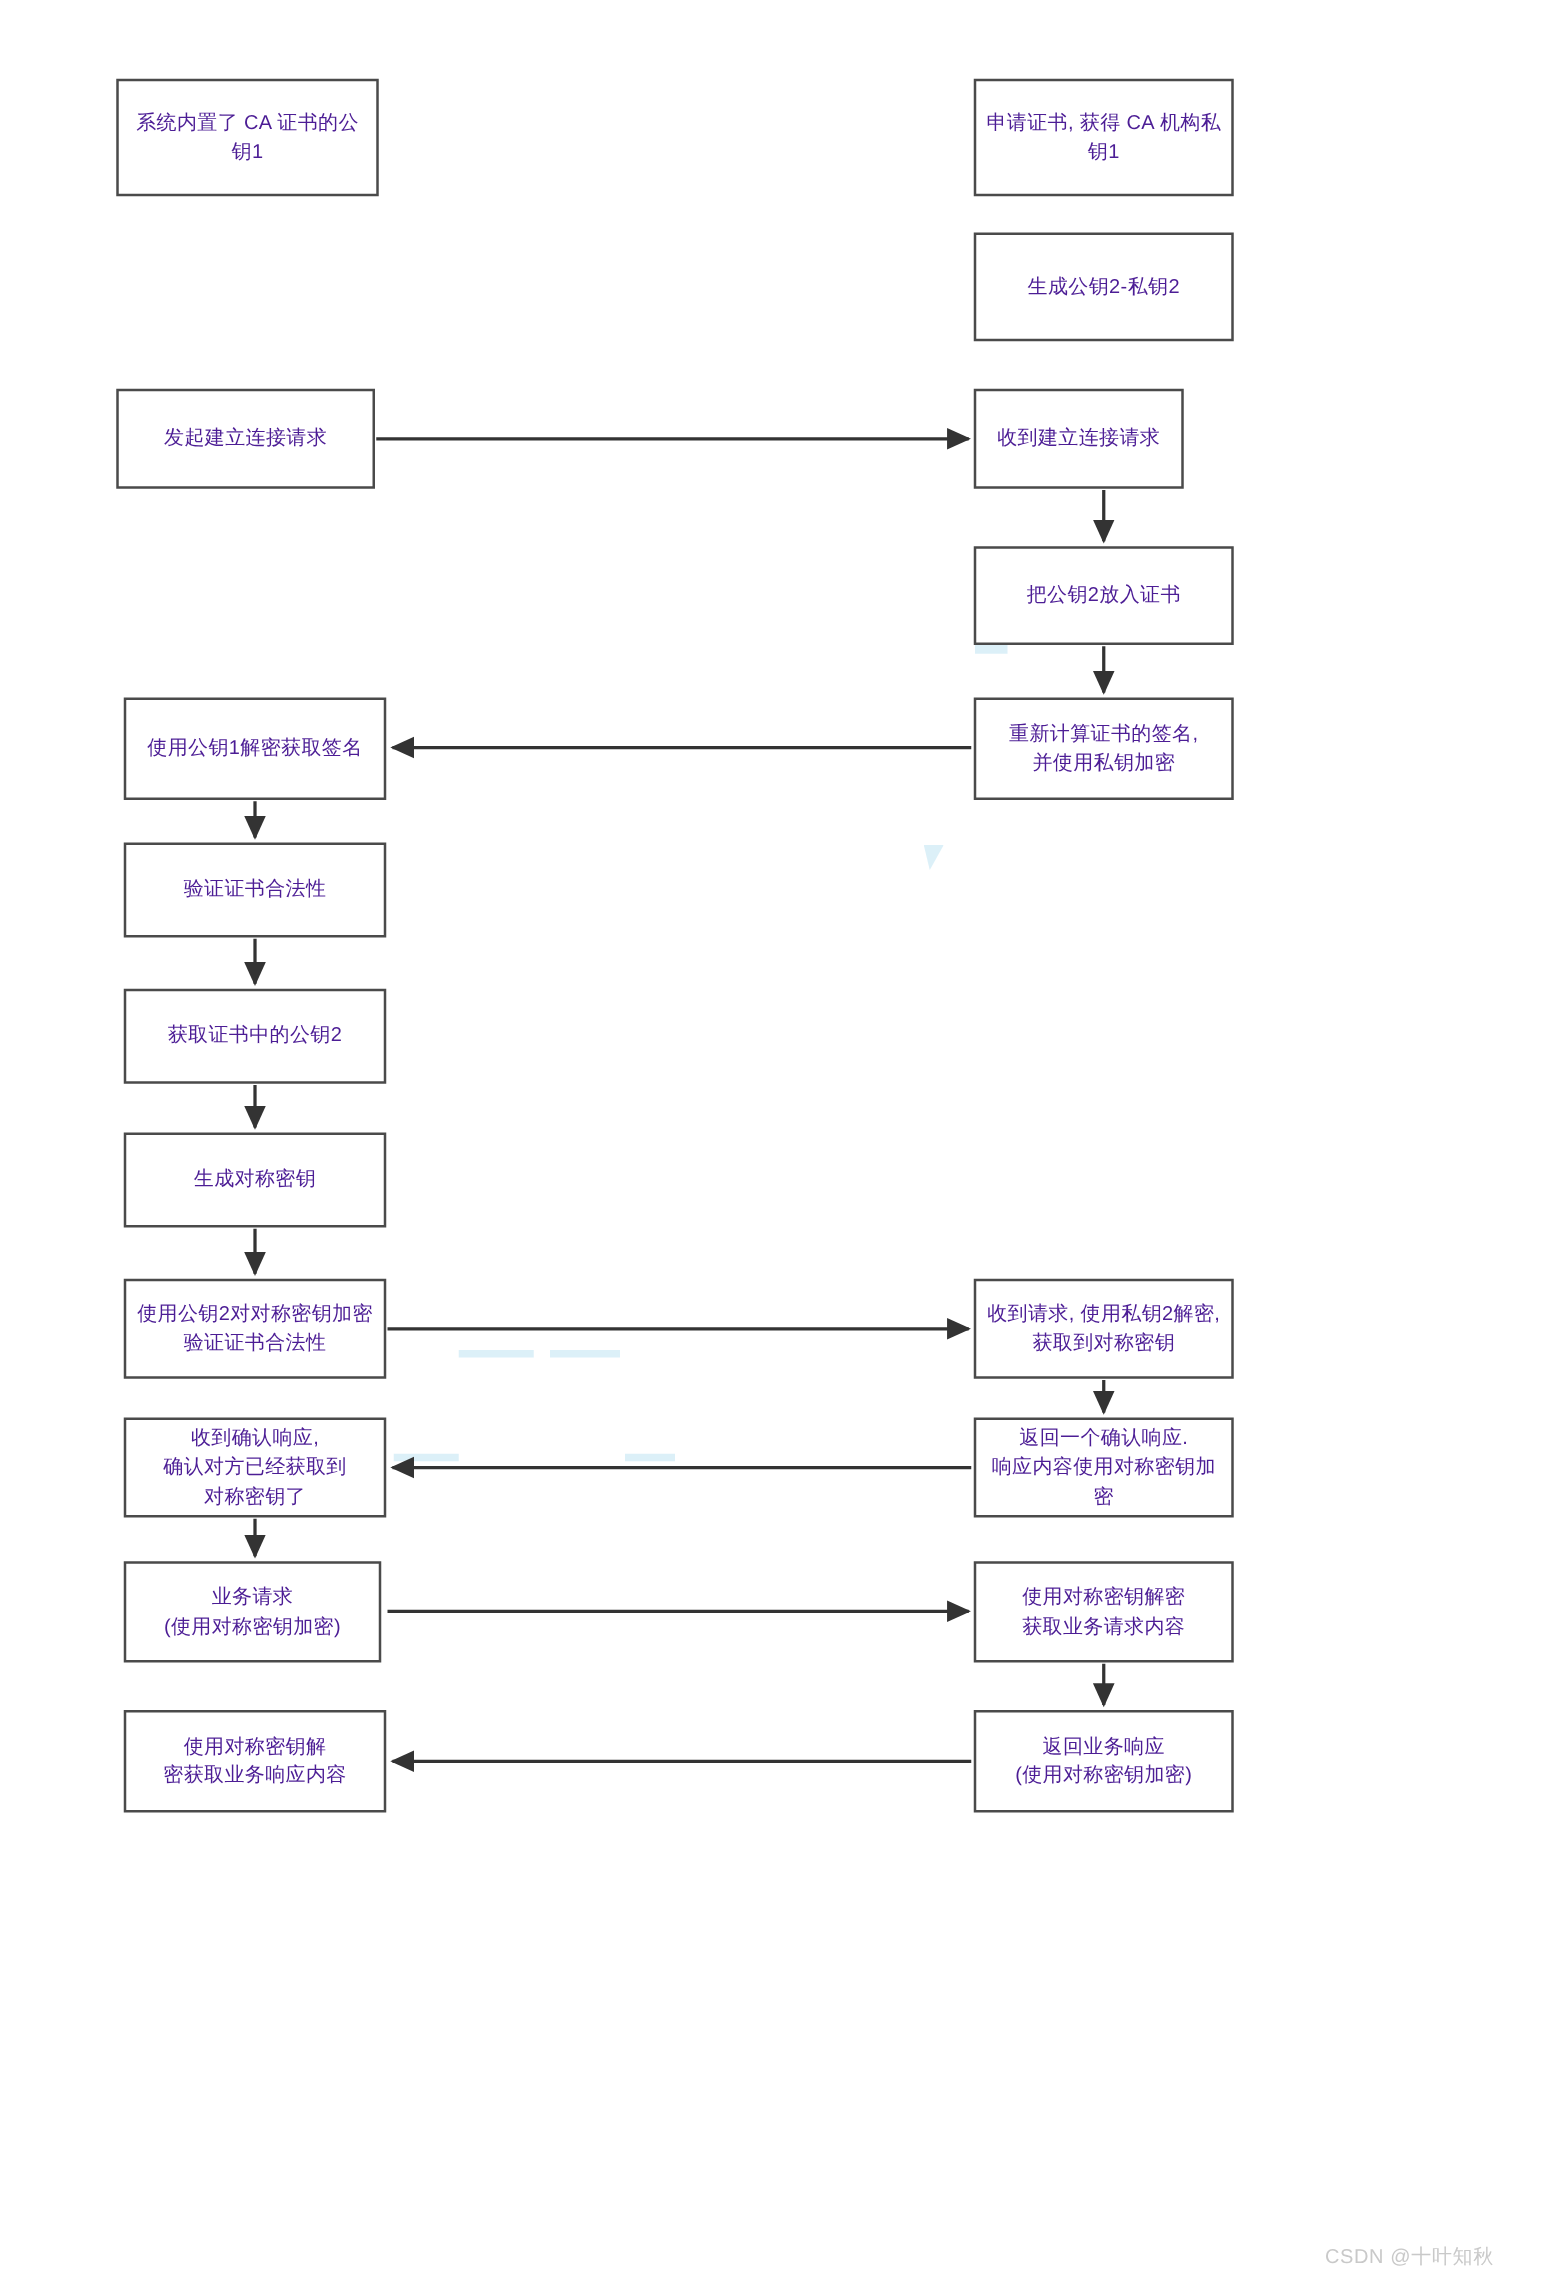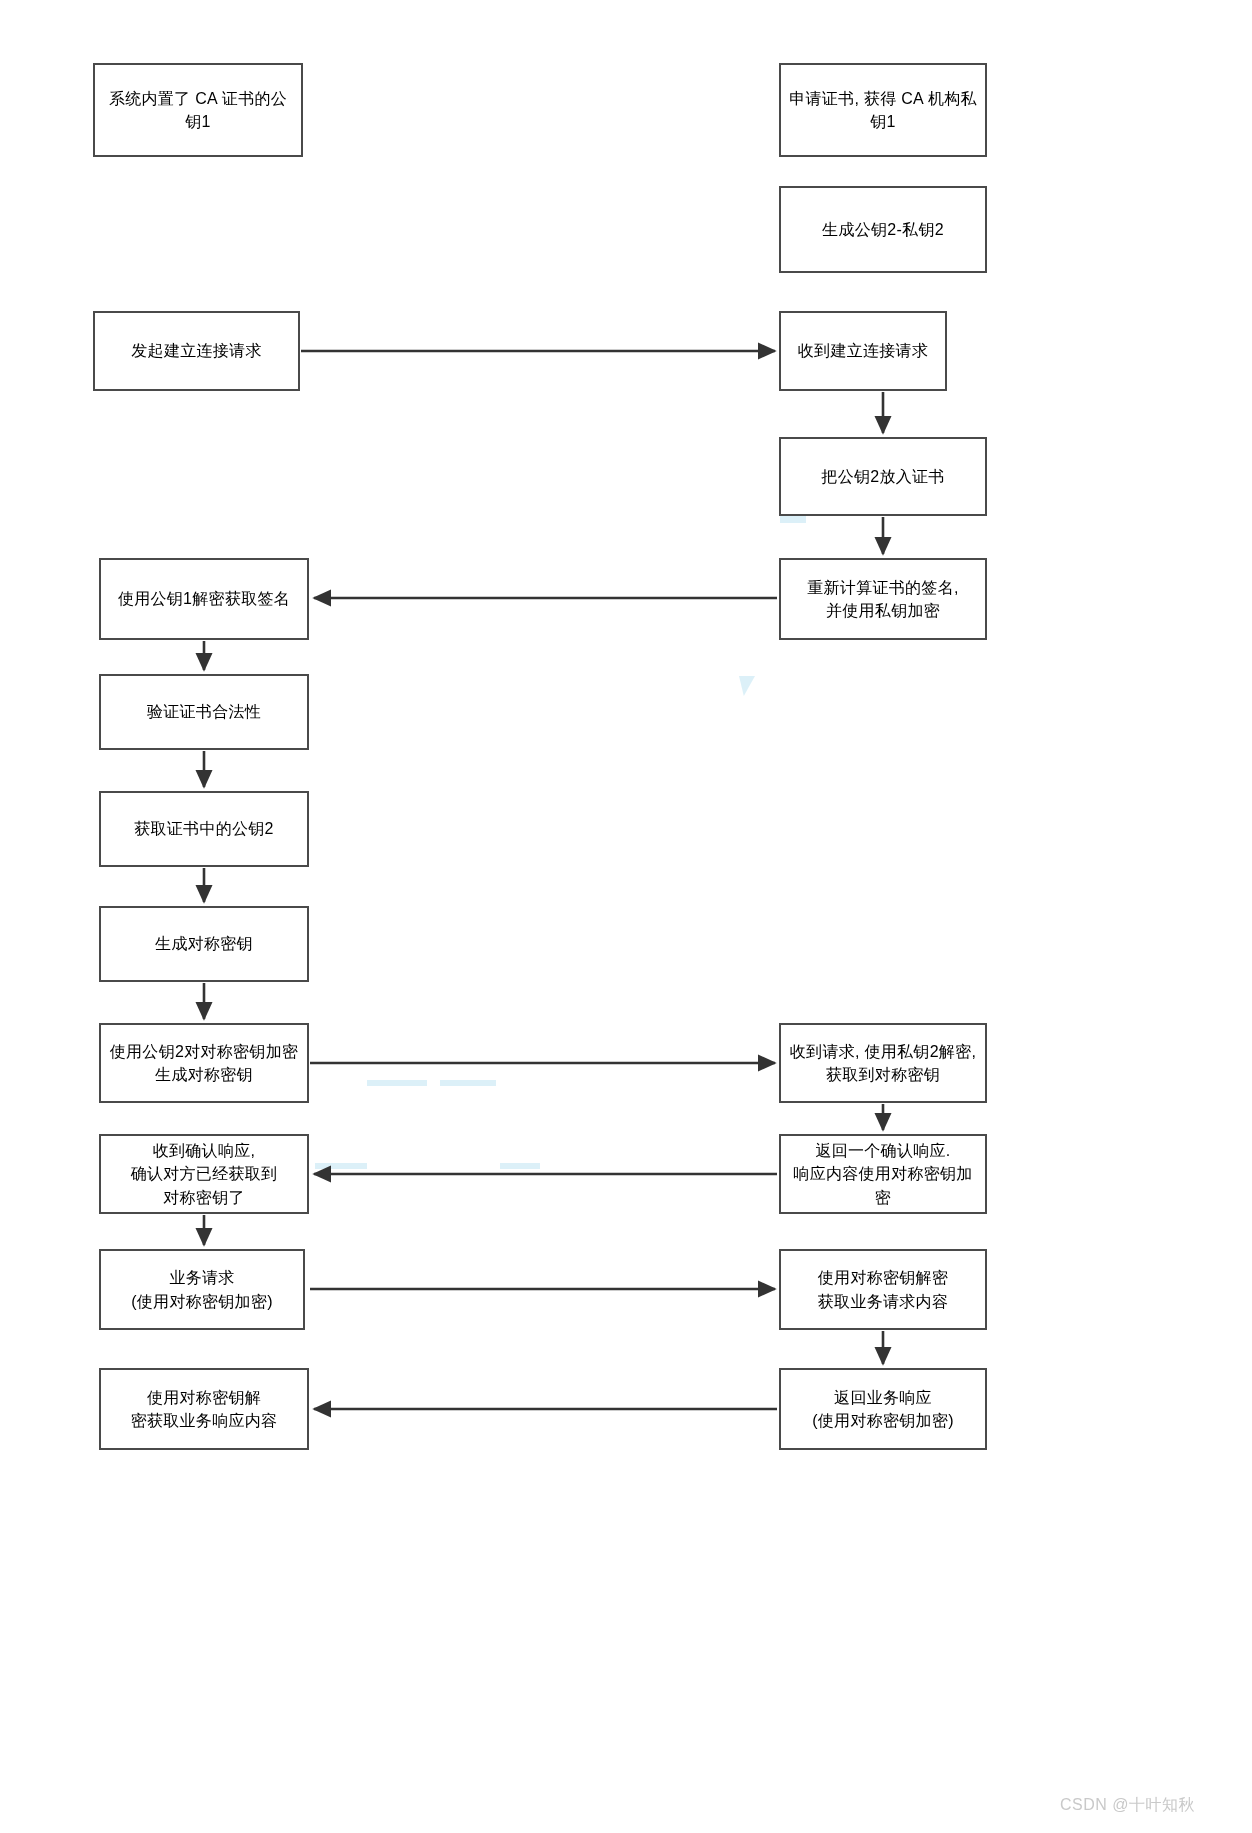--- a/index.html
+++ b/index.html
@@ -29,21 +29,21 @@
   .node {
     position: absolute;
     box-sizing: border-box;
     border: 2px solid #4a4a4a;
     background: #ffffff;
     display: flex;
     align-items: center;
     justify-content: center;
     text-align: center;
     font-size: 16px;
-    color: #000000;
+    color: #4c1d95;
     line-height: 1.45;
     padding: 4px 8px;
     white-space: pre-line;
     letter-spacing: 0.3px;
   }
   .conn {
     position: absolute;
   }
   .conn line, .conn path, .conn polygon {
     shape-rendering: geometricPrecision;
@@ -126,21 +126,21 @@
   <div class="node" style="left:93px;top:311px;width:207px;height:80px;">发起建立连接请求</div>
   <div class="node" style="left:779px;top:311px;width:168px;height:80px;text-align:right;">收到建立连接请求</div>
   <div class="node" style="left:779px;top:437px;width:208px;height:79px;">把公钥2放入证书</div>
   <div class="node" style="left:99px;top:558px;width:210px;height:82px;">使用公钥1解密获取签名</div>
   <div class="node" style="left:779px;top:558px;width:208px;height:82px;">重新计算证书的签名,
 并使用私钥加密</div>
   <div class="node" style="left:99px;top:674px;width:210px;height:76px;">验证证书合法性</div>
   <div class="node" style="left:99px;top:791px;width:210px;height:76px;">获取证书中的公钥2</div>
   <div class="node" style="left:99px;top:906px;width:210px;height:76px;">生成对称密钥</div>
   <div class="node" style="left:99px;top:1023px;width:210px;height:80px;">使用公钥2对对称密钥加密
-生成对称密钥</div>
+验证证书合法性</div>
   <div class="node" style="left:779px;top:1023px;width:208px;height:80px;">收到请求, 使用私钥2解密,
 获取到对称密钥</div>
   <div class="node" style="left:99px;top:1134px;width:210px;height:80px;">收到确认响应,
 确认对方已经获取到
 对称密钥了</div>
   <div class="node" style="left:779px;top:1134px;width:208px;height:80px;">返回一个确认响应.
 响应内容使用对称密钥加密</div>
   <div class="node" style="left:99px;top:1249px;width:206px;height:81px;">业务请求
 (使用对称密钥加密)</div>
   <div class="node" style="left:99px;top:1368px;width:210px;height:82px;">使用对称密钥解

